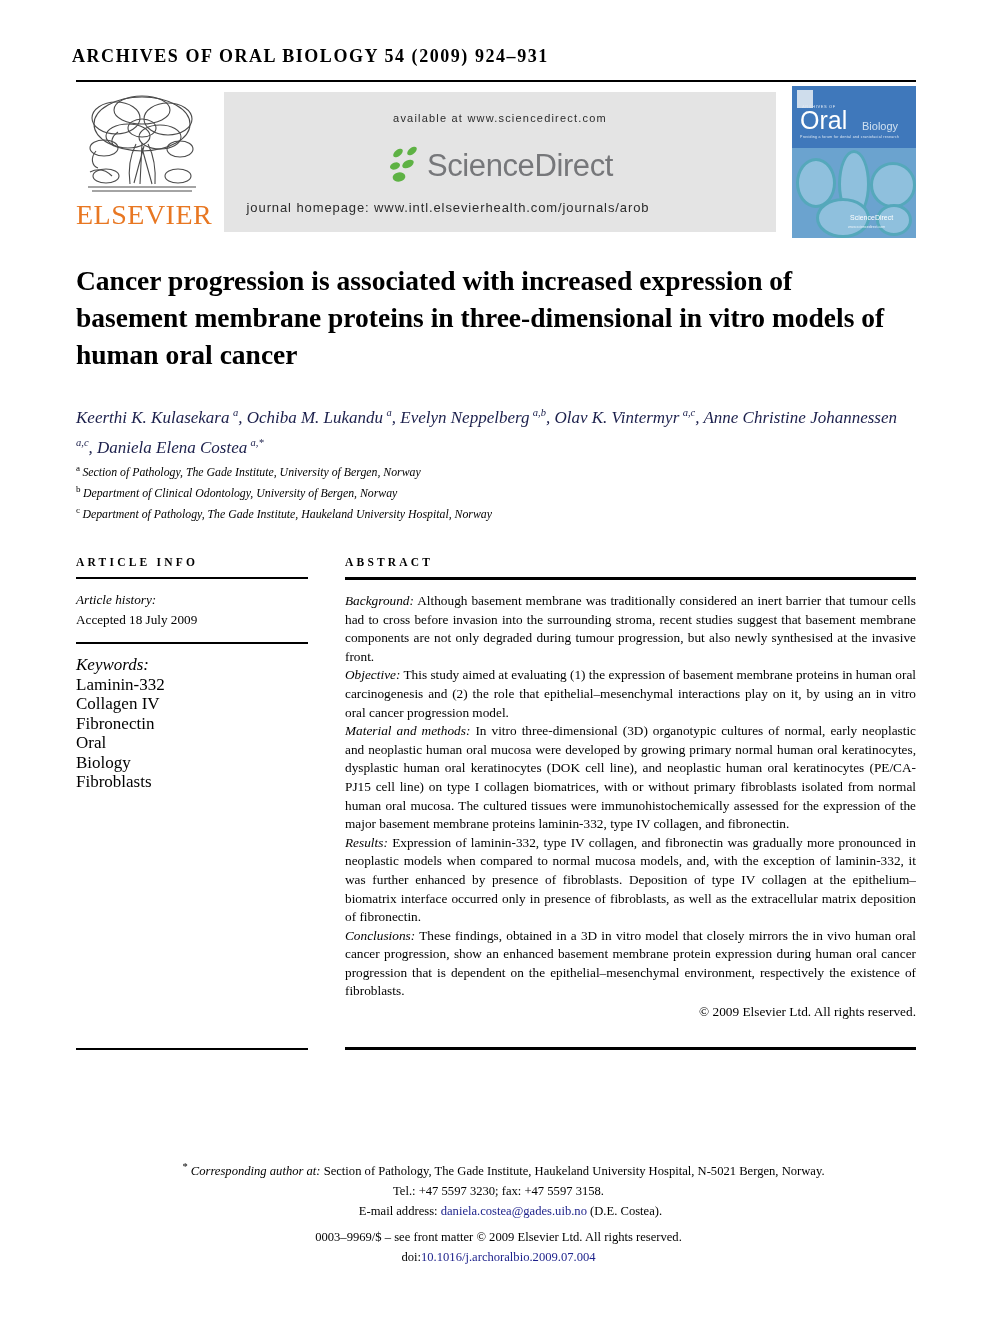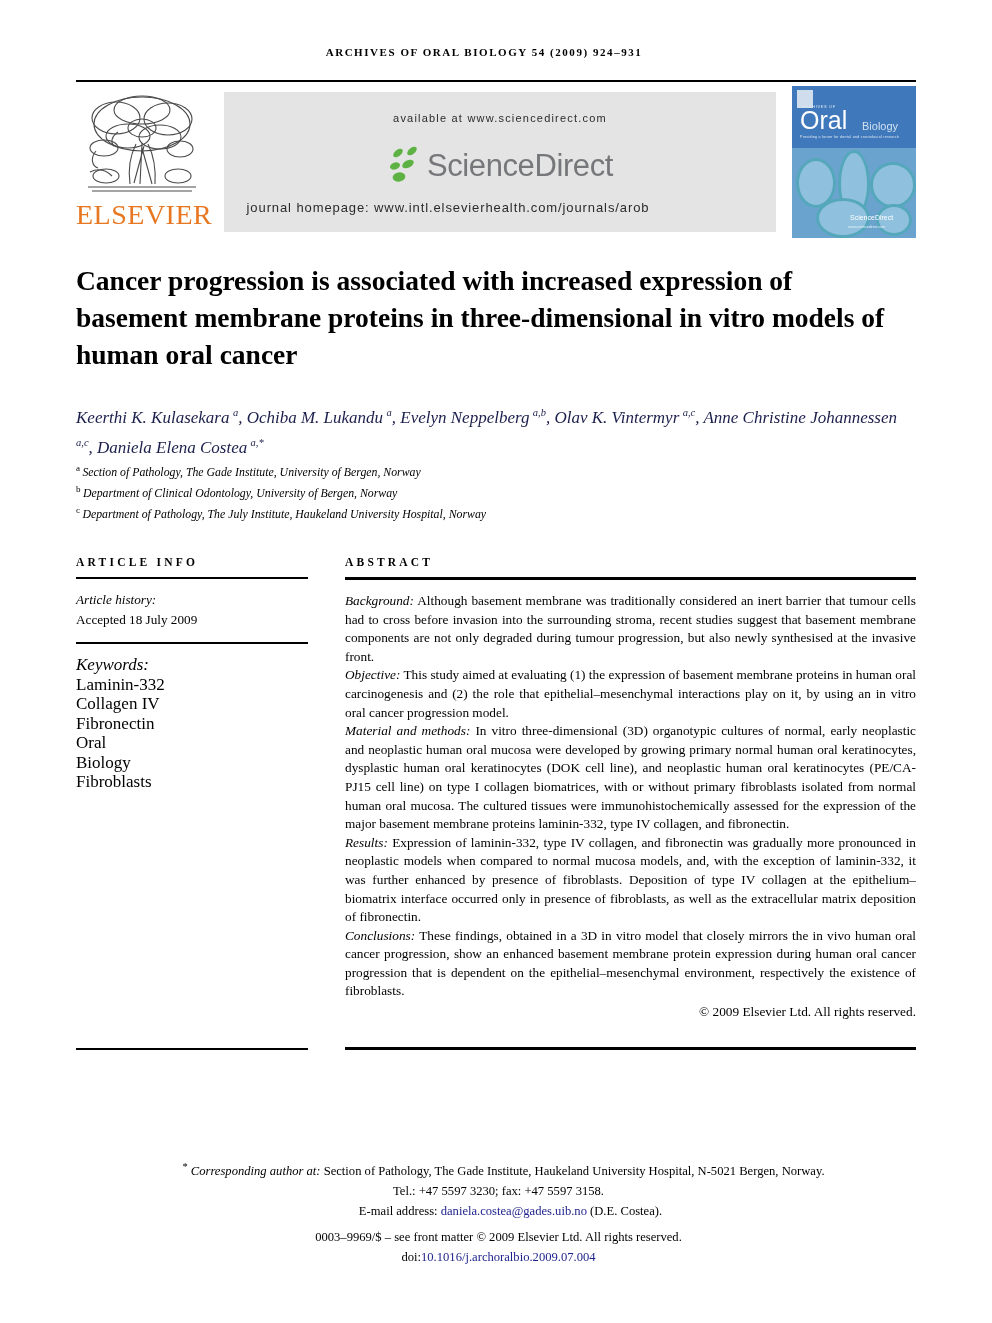--- a/index.html
+++ b/index.html
@@ -18,25 +18,24 @@
   .page {
     position: absolute;
     left: 0; top: 0;
     width: 992px;
     height: 1323px;
   }
 
   
   .masthead {
     position: absolute;
-    left: 64px; top: 46px;
+    left: 72px; top: 46px;
     width: 840px;
-    text-align: center;
-    font-family: "Liberation Serif", serif;
-    font-size: 11px;
+    font-family: "Liberation Serif", serif;
+    font-size: 18px;
     font-weight: bold;
     letter-spacing: 1.55px;
     white-space: nowrap;
   }
   .rule-top {
     position: absolute;
     left: 76px; top: 80px;
     width: 840px;
     height: 2px;
     background: #000;
@@ -417,21 +416,21 @@
 
   <div class="title">Cancer progression is associated with increased expression of basement membrane proteins in three-dimensional in vitro models of human oral cancer</div>
 
   <div class="authors">
     Keerthi K. Kulasekara <sup>a</sup>, Ochiba M. Lukandu <sup>a</sup>, Evelyn Neppelberg <sup>a,b</sup>, Olav K. Vintermyr <sup>a,c</sup>, Anne Christine Johannessen <sup>a,c</sup>, Daniela Elena Costea <sup>a,*</sup>
   </div>
 
   <div class="affils">
     <div><sup>a</sup> <span>Section of Pathology, The Gade Institute, University of Bergen, Norway</span></div>
     <div><sup>b</sup> <span>Department of Clinical Odontology, University of Bergen, Norway</span></div>
-    <div><sup>c</sup> <span>Department of Pathology, The July Institute, Haukeland University Hospital, Norway</span></div>
+    <div><sup>c</sup> <span>Department of Pathology, The Gade Institute, Haukeland University Hospital, Norway</span></div>
   </div>
 
   <div class="col-left">
     <div class="sec-head">ARTICLE INFO</div>
     <div class="hr-thin"></div>
     <div class="info-block">
       <div class="info-label">Article history:</div>
       <div>Accepted 18 July 2009</div>
     </div>
     <div class="hr-gap"></div>

